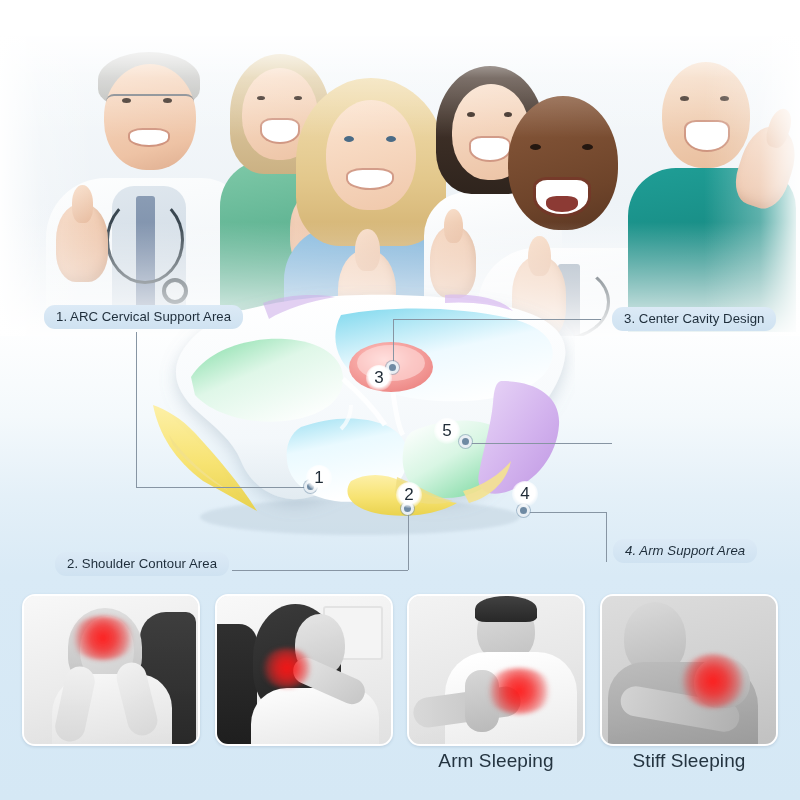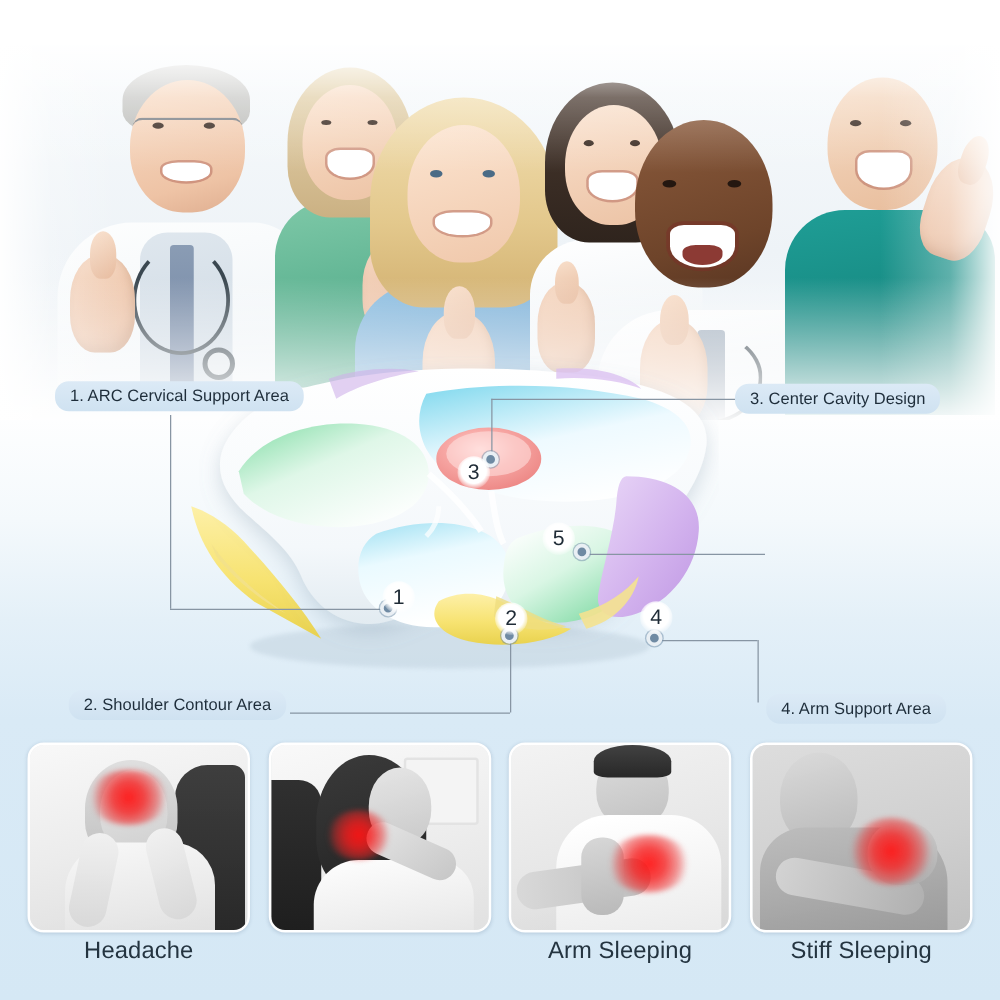--- a/index.html
+++ b/index.html
@@ -472,37 +472,36 @@
   <div class="num" style="left:366px; top:365px;">3</div>
 
   <div class="dot" style="left:517px; top:504px;"></div>
   <div class="num" style="left:512px; top:481px;">4</div>
 
   <div class="dot" style="left:459px; top:435px;"></div>
   <div class="num" style="left:434px; top:418px;">5</div>
 
   <div class="label" style="left:44px; top:305px;">1. ARC Cervical Support Area</div>
   <div class="label" style="left:55px; top:552px;">2. Shoulder Contour Area</div>
-  <div class="label" style="left:588px; top:307px;">3. Center Cavity Design</div>
-  <div class="label" style="left:613px; top:555px;">4. Arm Support Area</div>
+  <div class="label" style="left:612px; top:307px;">3. Center Cavity Design</div>
+  <div class="label" style="left:613px; top:539px;font-style:italic;">4. Arm Support Area</div>
 
   <div class="cards">
 
     <div class="card" style="left:22px;">
       <div class="card-photo" style="background:linear-gradient(165deg,#f3f5f6 0%,#e6e9eb 50%,#d7dbde 100%);">
         <div class="fig" style="right:2px; top:16px; width:56px; height:132px; background:linear-gradient(180deg,#3d4043,#2a2c2f); border-radius:26px 10px 0 0;"></div>
         <div class="fig-hair" style="left:44px; top:12px; width:74px; height:78px; border-radius:50% 50% 36% 36%; background:linear-gradient(180deg,#e3dccb,#c9bfa7);"></div>
         <div class="fig-head" style="left:56px; top:20px; width:54px; height:66px; background:linear-gradient(165deg,#efe3da,#d9cabe);"></div>
         <div class="fig-torso" style="left:28px; top:78px; width:120px; height:78px; border-radius:40px 34px 0 0; background:linear-gradient(170deg,#f4f5f6,#d9dde0);"></div>
         <div class="fig-arm" style="left:36px; top:70px; width:30px; height:76px; border-radius:16px; background:linear-gradient(170deg,#eceef0,#d2d6d9); transform:rotate(12deg);"></div>
         <div class="fig-arm" style="left:98px; top:66px; width:30px; height:74px; border-radius:16px; background:linear-gradient(170deg,#eceef0,#d2d6d9); transform:rotate(-14deg);"></div>
       </div>
       <div class="pain" style="left:46px; top:20px; width:66px; height:44px;"></div>
     </div>
-    <div class="caption" style="left:22px;">Headache</div>
 
     <div class="card" style="left:215px;">
       <div class="card-photo" style="background:linear-gradient(165deg,#f5f6f7 0%,#e8eaec 55%,#dcdfe1 100%);">
         <div class="fig" style="right:8px; top:10px; width:60px; height:54px; background:#eef1f3; border:2px solid #dde1e4; border-radius:3px;"></div>
         <div class="fig" style="left:0px; top:28px; width:40px; height:124px; background:linear-gradient(180deg,#303336,#1f2123); border-radius:0 18px 0 0;"></div>
         <div class="fig-hair" style="left:36px; top:8px; width:88px; height:112px; border-radius:48% 52% 30% 40%; background:linear-gradient(165deg,#4a3a2e,#2e241c);"></div>
         <div class="fig-head" style="left:78px; top:18px; width:50px; height:62px; background:linear-gradient(165deg,#f0e0d4,#d8c4b4);"></div>
         <div class="fig-torso" style="left:34px; top:92px; width:128px; height:64px; border-radius:36px 30px 0 0; background:linear-gradient(170deg,#fafbfb,#dee2e5);"></div>
         <div class="fig-arm" style="left:74px; top:72px; width:76px; height:26px; border-radius:14px; background:linear-gradient(120deg,#ece2d8,#cfc2b6); transform:rotate(24deg);"></div>
       </div>

